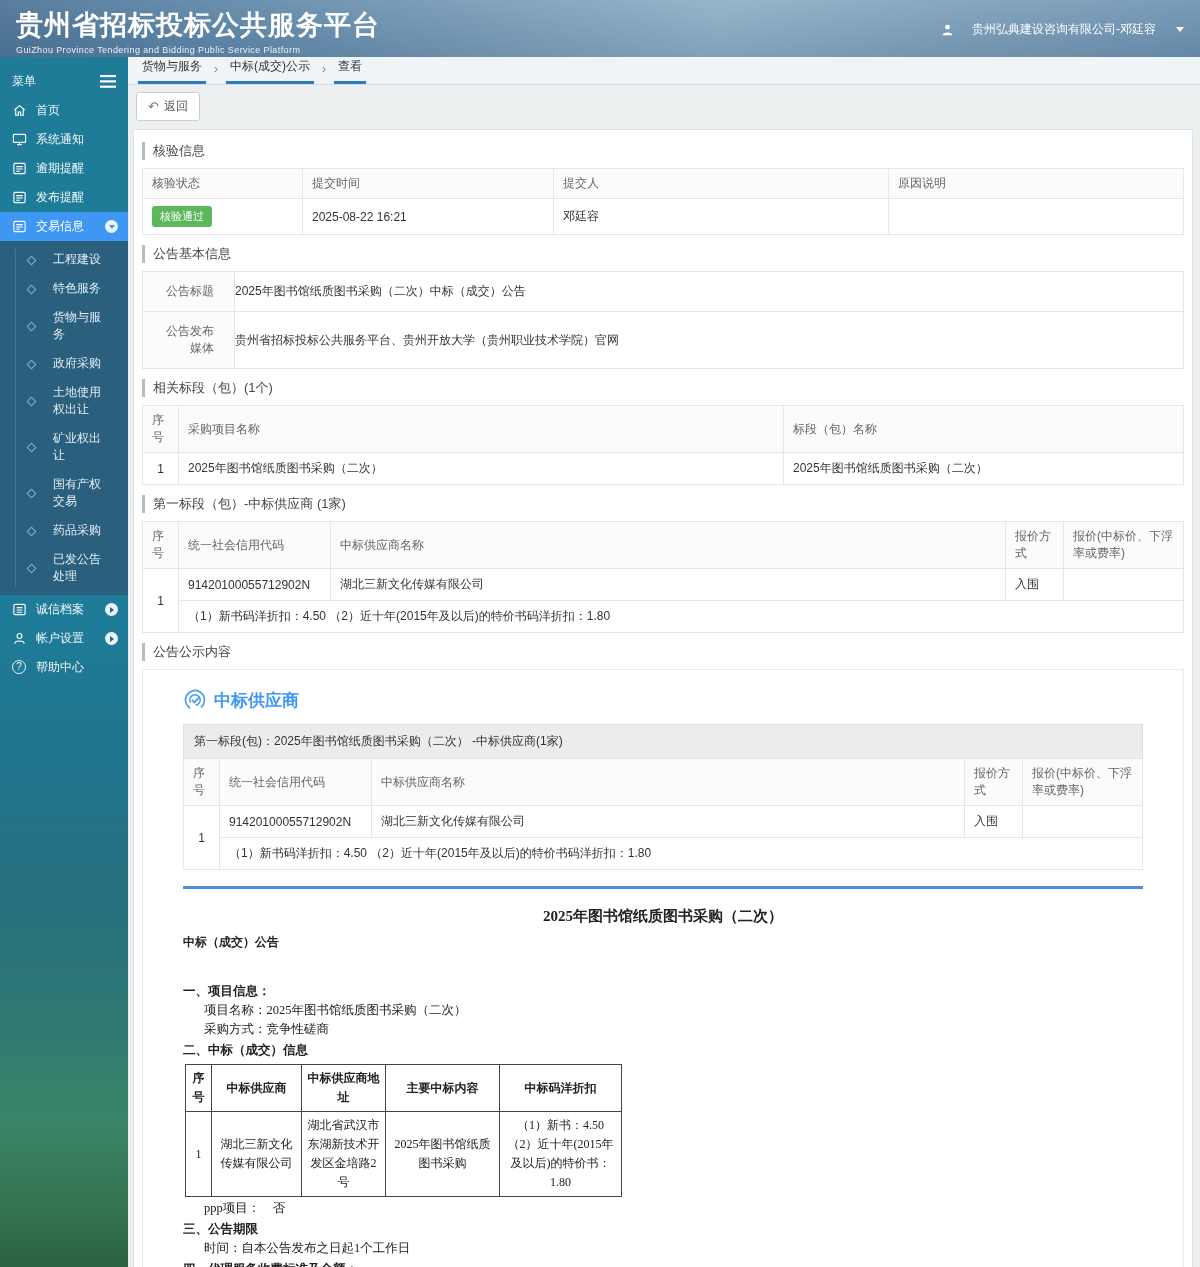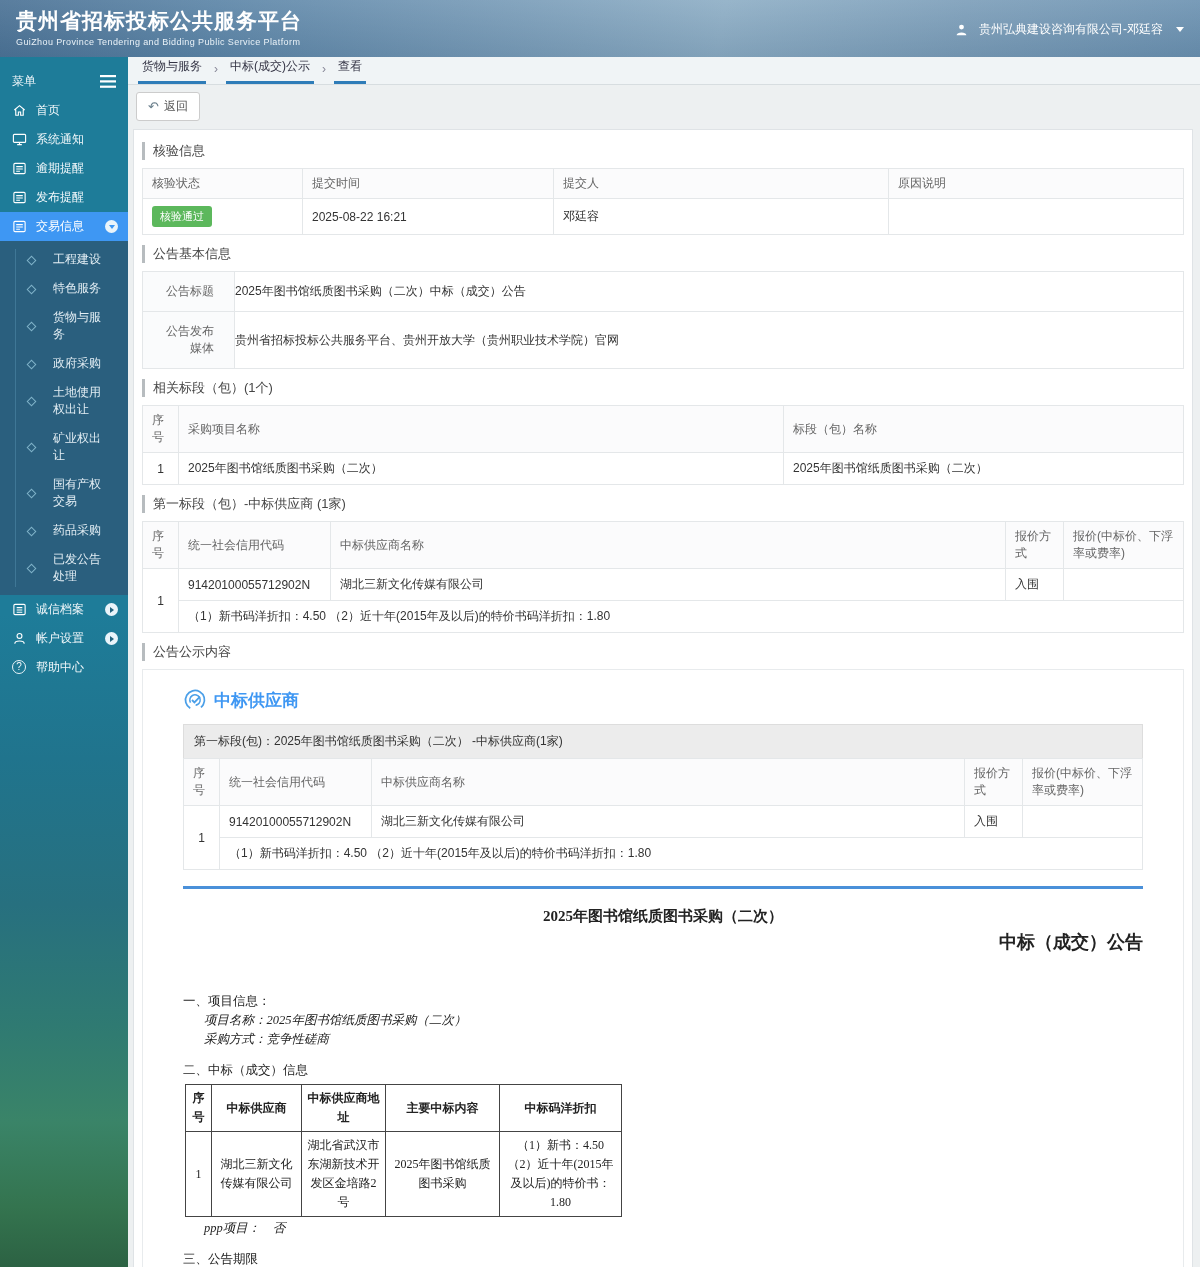--- a/index.html
+++ b/index.html
@@ -10,24 +10,24 @@
     width:1200px; height:1267px; position:relative; overflow:hidden;
   }
   
   .header {
     position:absolute; top:0; left:0; width:1200px; height:57px; z-index:5;
     background:linear-gradient(100deg,#4c7396 0%,#5d86a8 18%,#7599b6 38%,#8fafc6 60%,#7d9fba 80%,#6d93b2 100%);
   }
   .header::after{content:"";position:absolute;inset:0;
     background:linear-gradient(180deg,rgba(255,255,255,.08),rgba(30,60,90,.12));}
   .brand { position:absolute; left:16px; top:7px; z-index:2; }
-  .brand-title { font-size:21px; font-weight:bold; color:#fff; letter-spacing:1px; }
+  .brand-title { font-size:27px; font-weight:bold; color:#fff; letter-spacing:1px; }
   .brand-sub { font-size:9px; color:#eaf2f8; margin-top:2px; letter-spacing:.4px; }
   .userbox { position:absolute; right:16px; top:21px; z-index:2; color:#fff; font-size:12px;
-    display:flex; align-items:center; gap:11px; cursor:pointer; }
+    display:flex; align-items:center; gap:18px; cursor:pointer; }
   .caret-down { display:inline-block; width:0; height:0; border-left:4px solid transparent;
     border-right:4px solid transparent; border-top:5px solid #fff; margin-left:2px; }
   
   .sidebar {
     position:absolute; top:57px; left:0; width:128px; bottom:0; z-index:4;
     background:linear-gradient(180deg,#1e7c99 0%,#1e7c99 46%,#20748d 58%,#27707f 70%,#2f7a72 80%,#3a8468 88%,#34744f 95%,#2c6243 100%);
     color:#eaf4f8;
   }
   .menu-head { display:flex; justify-content:space-between; align-items:center;
     padding:16px 12px 6px 12px; font-size:12px; color:#f0f7fa; }
@@ -71,23 +71,23 @@
   .col-no { width:36px; text-align:center; color:#555; }
   
   .content-box { border:1px solid #e8ebed; margin:4px 0 10px 0; padding:16px 40px 70px 40px; }
   .wh-row { display:flex; align-items:center; gap:7px; margin:2px 0 12px 0; }
   .wh-title { font-size:17px; font-weight:bold; color:#3e97f3; }
   .pkg-bar { background:#ececec; border:1px solid #ddd; padding:8px 10px; font-size:12px; color:#333; }
   .divider-blue { height:3px; background:#4a90d9; margin:16px 0 14px 0; }
   
   .doc { font-family:"Liberation Serif","DejaVu Serif",serif; color:#222; font-size:12.5px; line-height:19px; }
   .doc-title1 { text-align:center; font-size:15px; font-weight:bold; margin-top:6px; line-height:26px; }
-  .doc-title2 { text-align:right; font-size:18px; font-weight:bold; line-height:26px; margin-bottom:37px; }
-  .doc .dh { font-weight:normal; margin-top:12px; }
-  .doc .dp { padding-left:21px;font-style:italic; }
+  .doc-title2 { text-align:left; font-size:12px; font-weight:bold; line-height:26px; margin-bottom:27px; }
+  .doc .dh { font-weight:bold; margin-top:2px; }
+  .doc .dp { padding-left:21px; }
   table.doctab { border-collapse:collapse; margin:4px 0 2px 2px; font-size:12px;
     font-family:"Liberation Serif","DejaVu Serif",serif; }
   table.doctab th, table.doctab td { border:1px solid #444; padding:4px 5px; text-align:center; color:#222; }
   table.doctab th { font-weight:bold; }
   .w-no{width:26px}.w-sup{width:90px}.w-addr{width:84px}.w-cont{width:114px}.w-disc{width:122px}
   .note-cell { color:#444; }
   .muted-right { width:120px; }
   .method-col { width:58px; }
   .code-col { width:152px; }
 </style>

